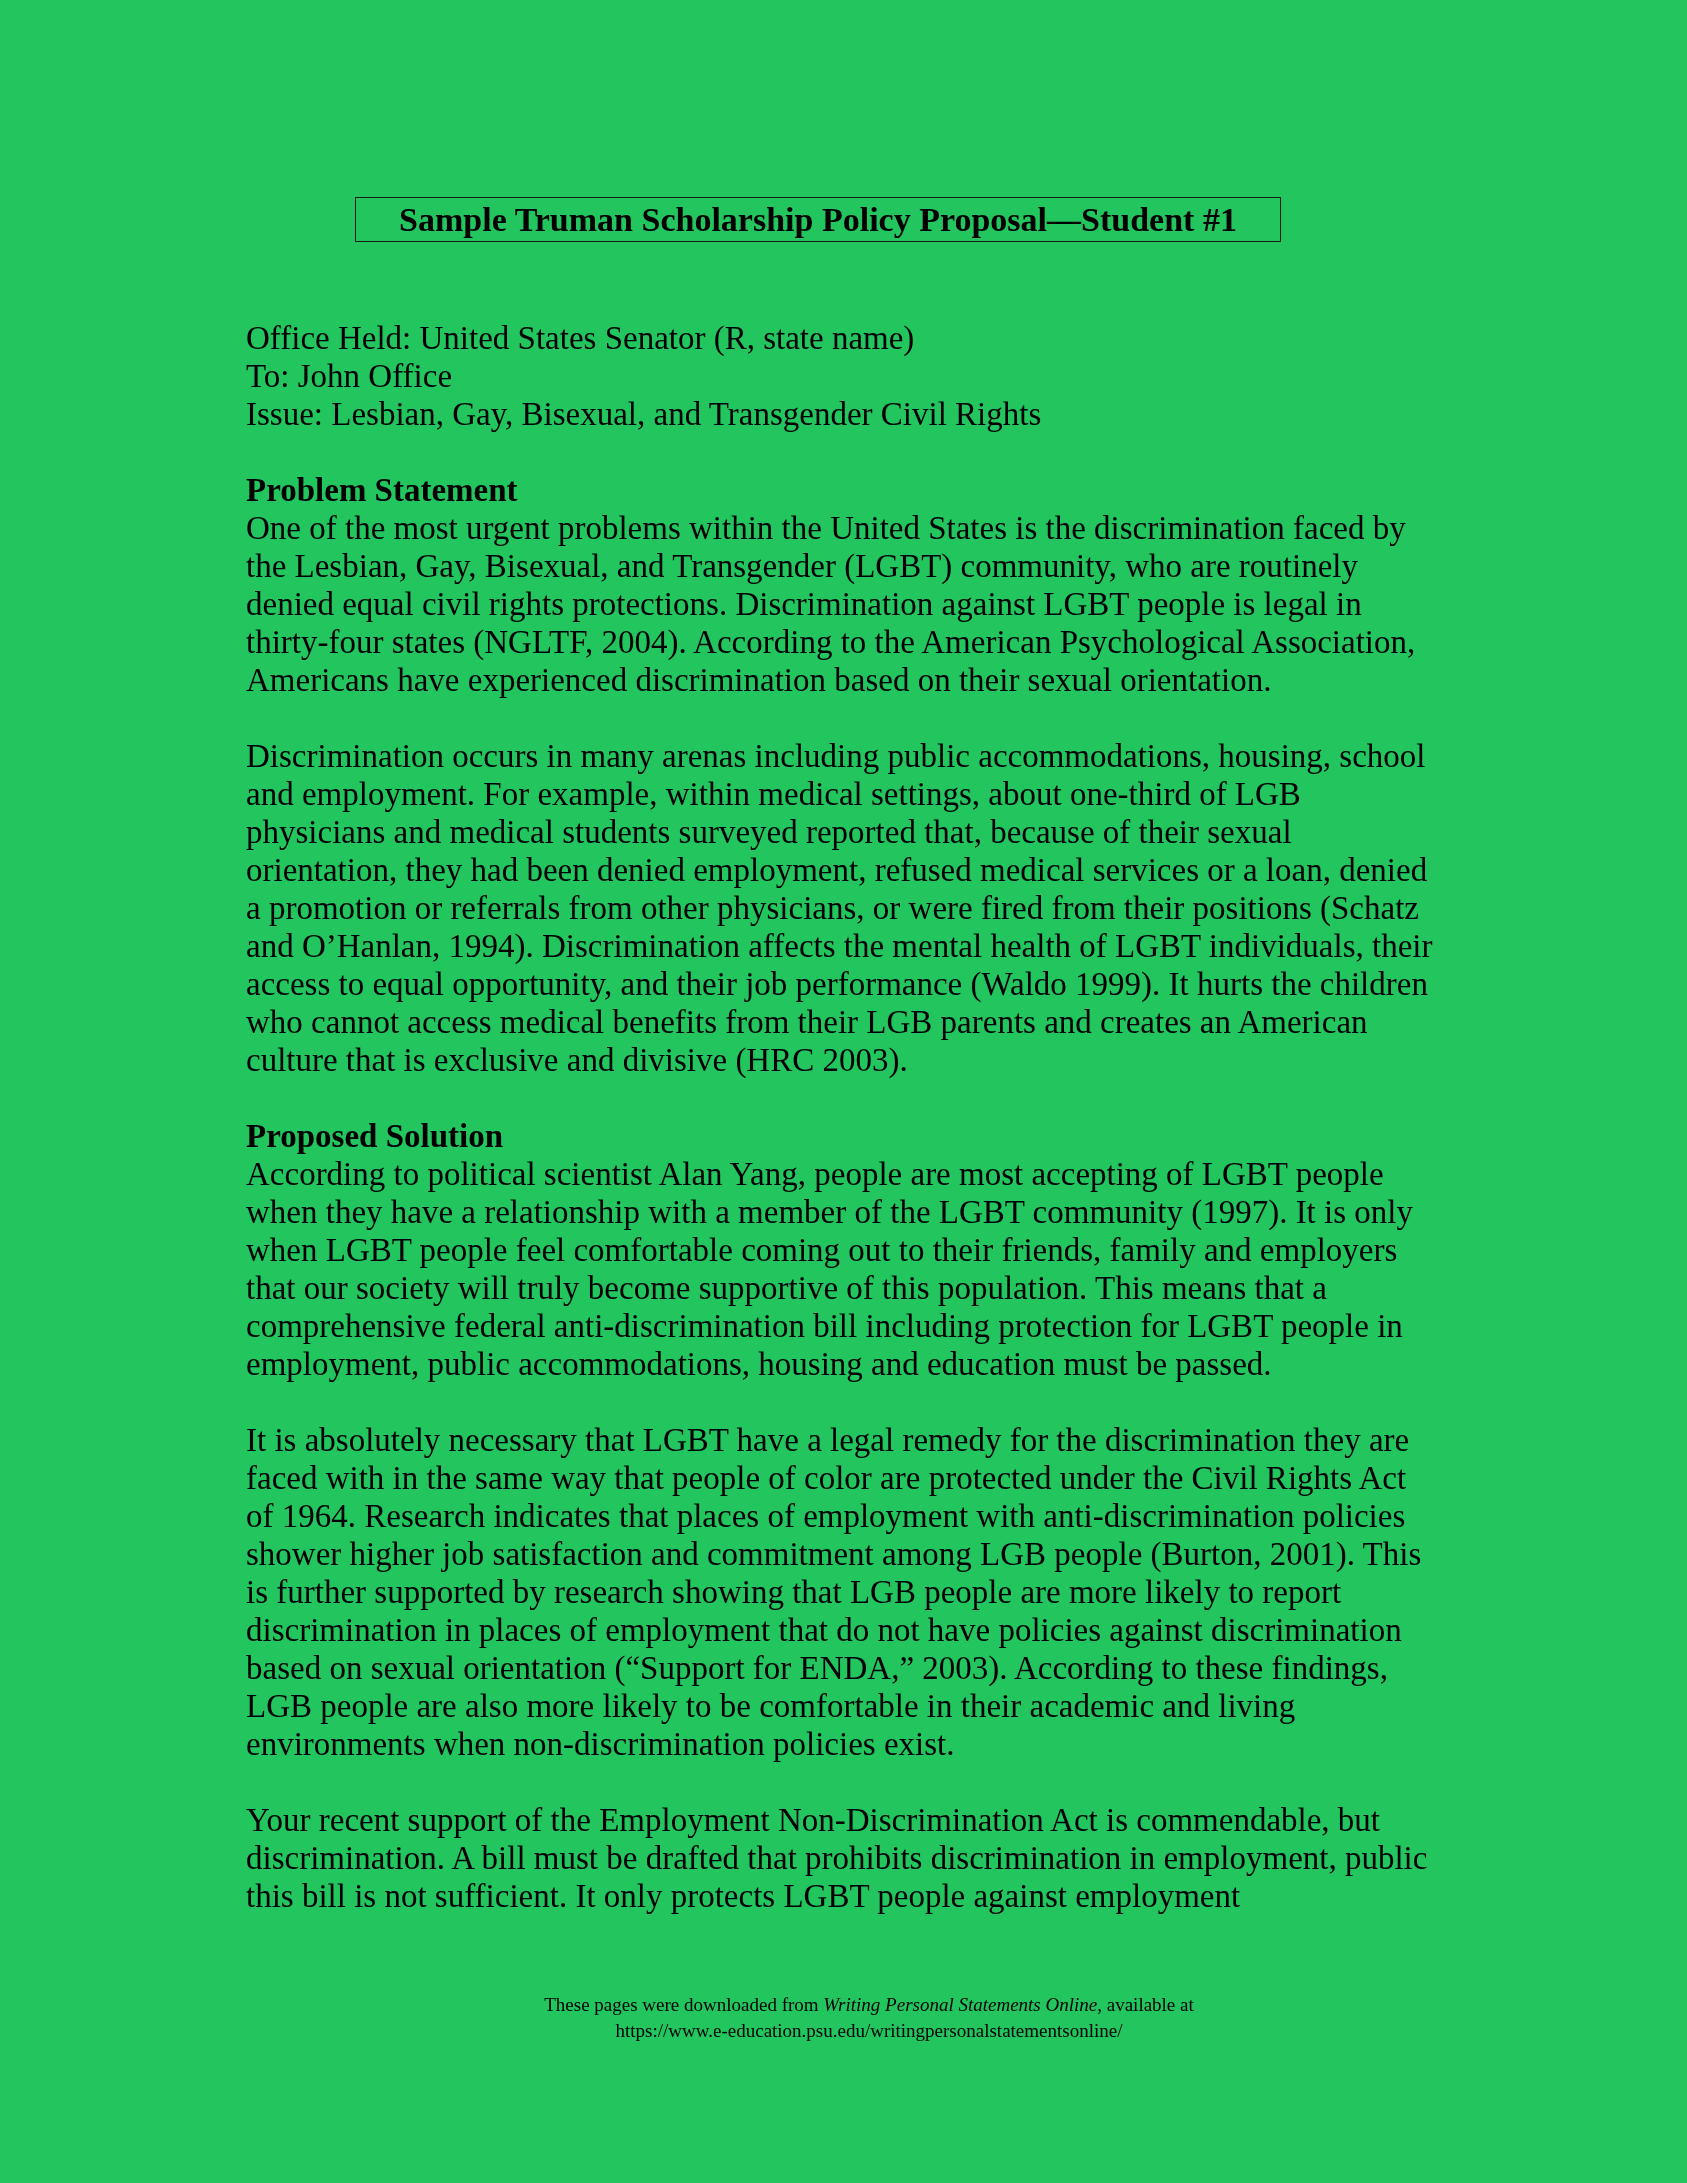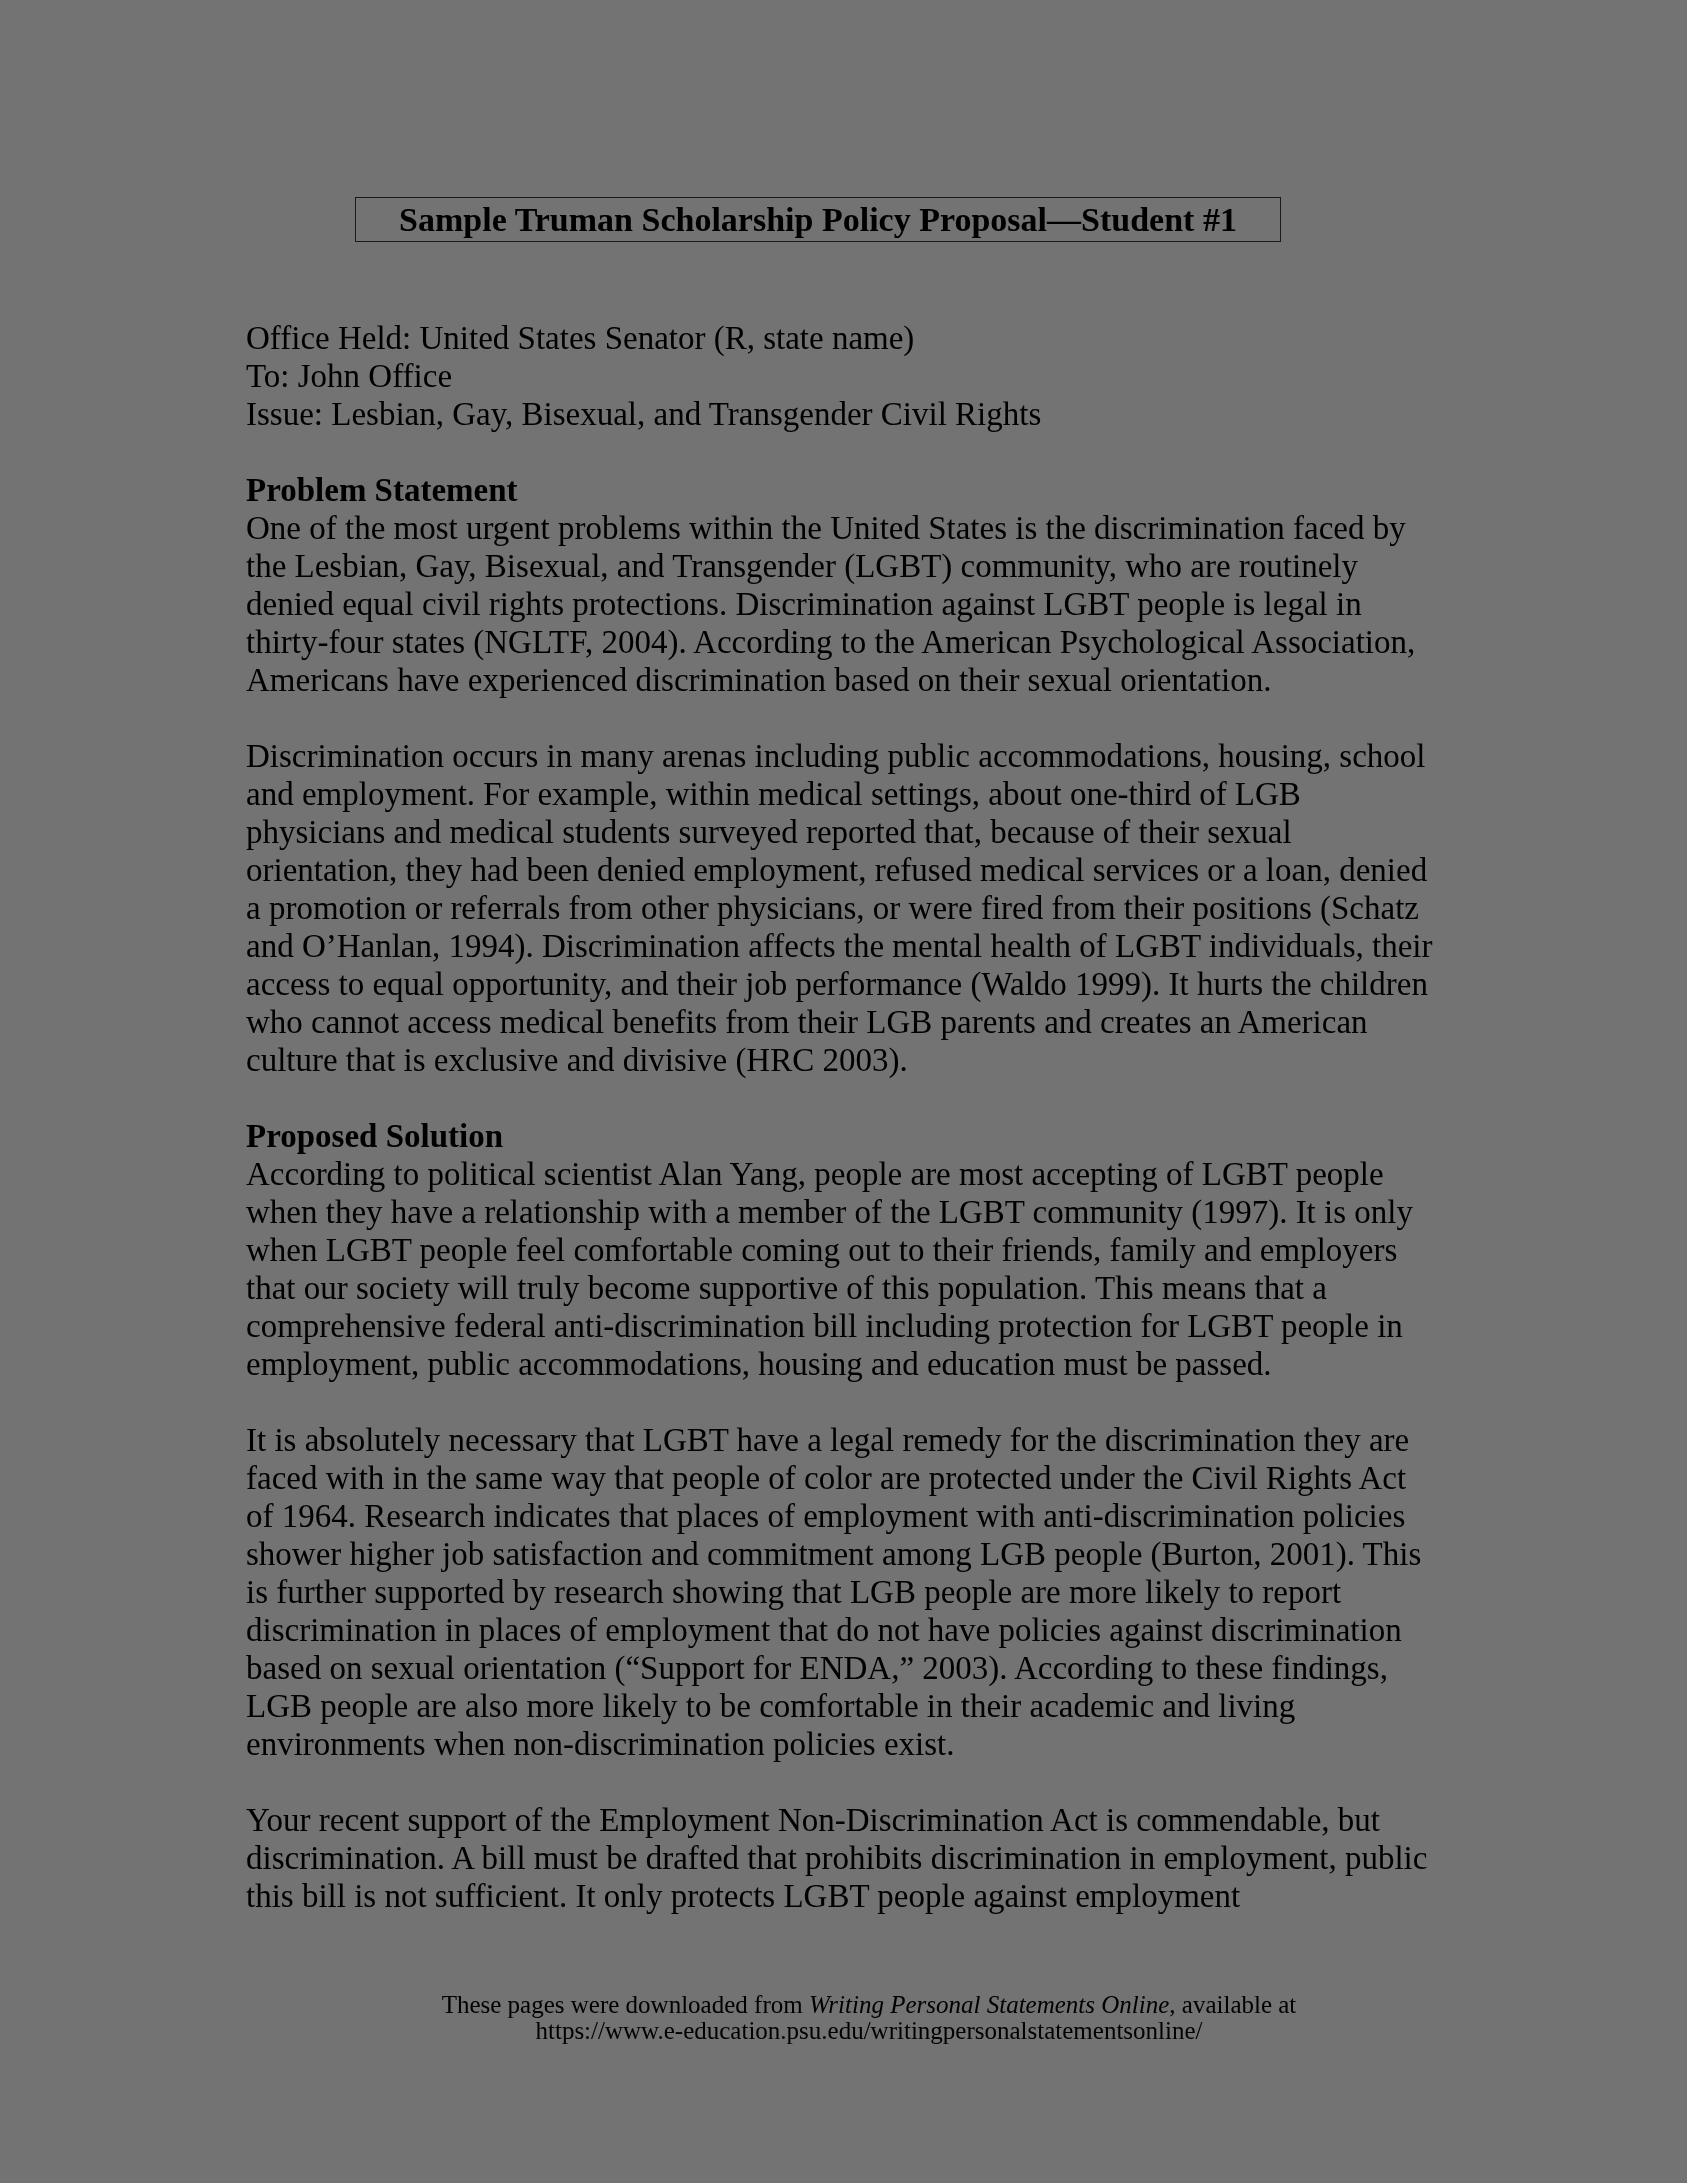--- a/index.html
+++ b/index.html
@@ -12,21 +12,21 @@
     height: 2184px;
     position: relative;
     overflow: hidden;
     font-family: "Liberation Serif", "DejaVu Serif", serif;
     color: #000000;
   }
   .page {
     position: absolute;
     left: 0; top: 0;
     width: 1687px; height: 2184px;
-    background: #737373;
+    background: #22c55e;
   }
   .title-box {
     position: absolute;
     left: 355px;
     top: 197px;
     width: 924px;
     height: 43px;
     border: 1.7px solid #1a1a1a;
     display: flex;
     align-items: center;
@@ -58,21 +58,21 @@
   }
   .heading {
     font-weight: bold;
   }
   .footer {
     position: absolute;
     left: 248px;
     top: 1992px;
     width: 1242px;
     text-align: center;
-    font-size: 25px;
+    font-size: 19px;
     line-height: 26px;
   }
   .footer .fline {
     display: block;
     white-space: nowrap;
   }
   .footer i {
     font-style: italic;
   }
 </style>

